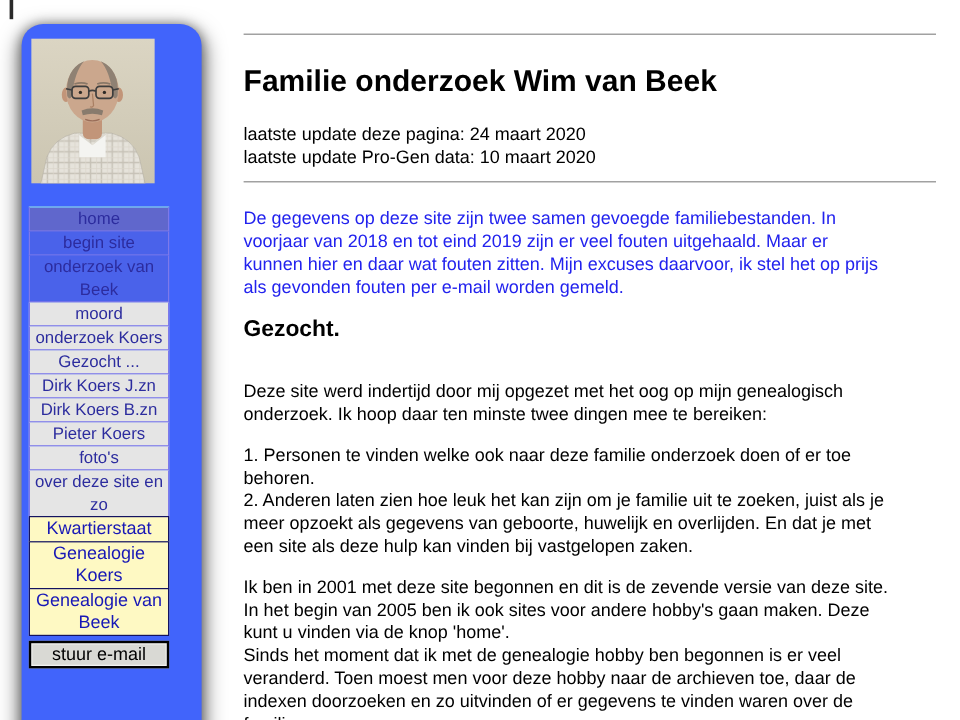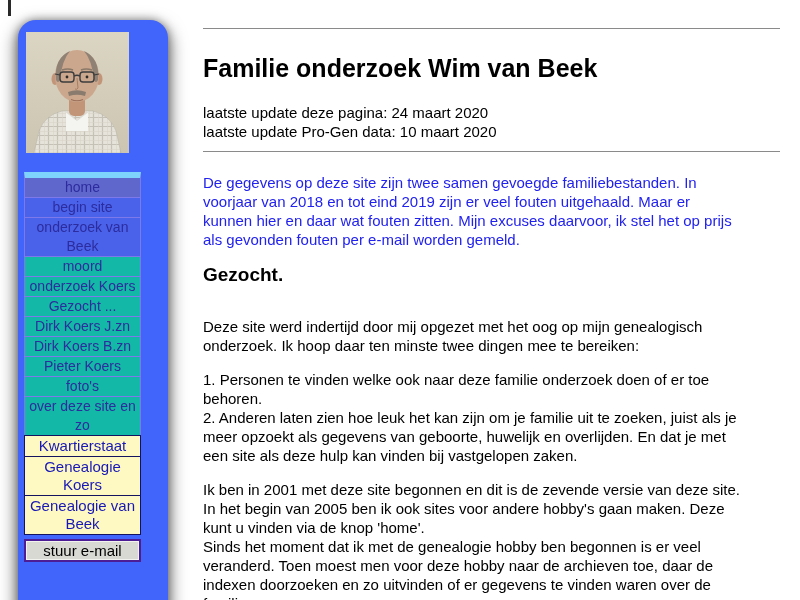--- a/index.html
+++ b/index.html
@@ -20,35 +20,35 @@
   .photo { position:absolute; left:8px; top:12px; width:103px; height:121px; }
   .photo svg { display:block; width:100%; height:100%; }
 
   .menu { position:absolute; left:6px; top:152px; width:117px; }
   .mi {
     display:block; box-sizing:border-box; width:100%;
     border:1px solid #7d79ea; border-top:none;
     font-size:14px; line-height:19px; text-align:center;
     color:#2c2c9e; text-decoration:none; cursor:pointer;
   }
-  .mi.first { border-top:6px solid #7dd3fc; }
+  .mi.first { border-top:1px solid #7dd3fc; }
   .v-home { background:#6067cc; }
   .v-a    { background:#4a62ea; }
-  .v-b    { background:#14b8a6; }
+  .v-b    { background:#e5e5e5; }
 
   .bb {
     display:block; box-sizing:border-box; width:100%;
     background:#fef9c3; border:1px solid #131360; margin-top:-1px;
     font-size:15px; line-height:18px; padding:1px 0; text-align:center;
     color:#1818b6; text-decoration:none; cursor:pointer;
   }
 
   .email {
     display:block; box-sizing:border-box; width:100%; margin-top:4px;
-    background:#d9d9d4; border:2px solid #4c1d95;
+    background:#d9d9d4; border:2px solid #000000;
     box-shadow: inset 0 0 0 1px #f2f2ef;
     font-family:"Liberation Sans", sans-serif;
     font-size:15px; line-height:17px; padding:1px 0; color:#000;
     cursor:pointer;
   }
 
   
   .content { position:absolute; left:203px; top:0; width:577px; color:#000; }
   .hr { border:none; border-top:1px solid #8a8a8a; margin:0; }
   .hr-top { margin-top:28px; }

